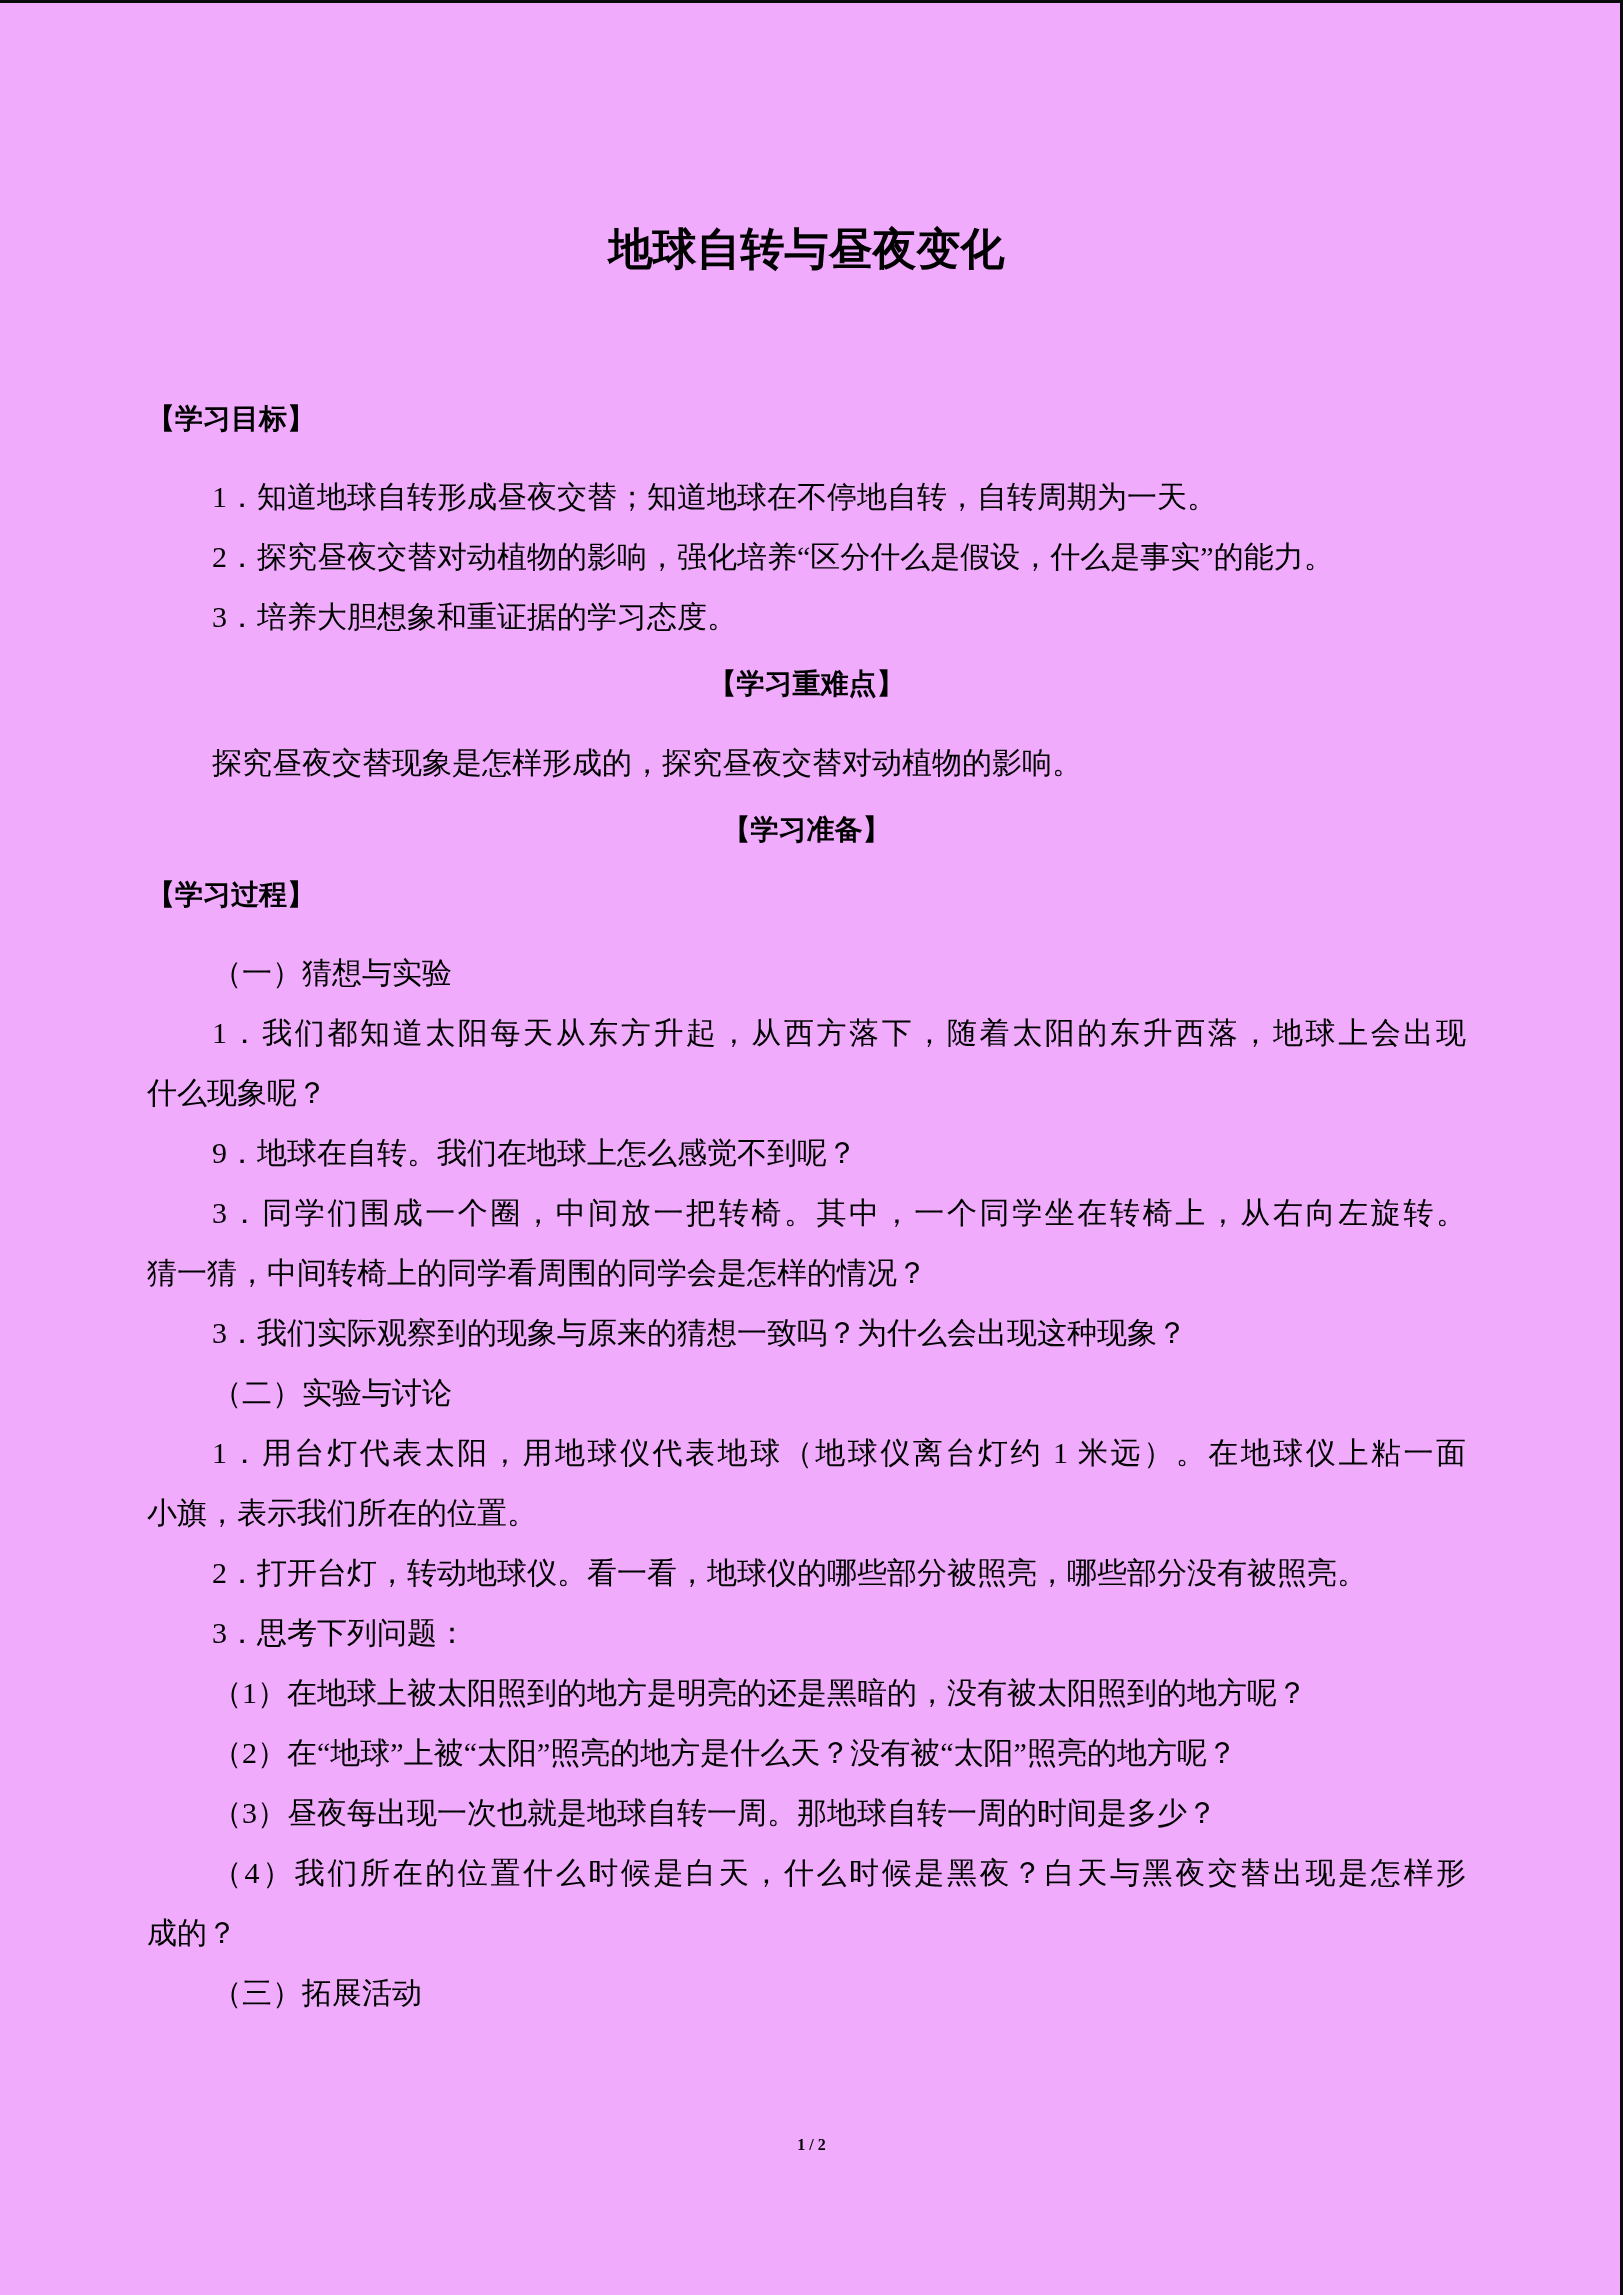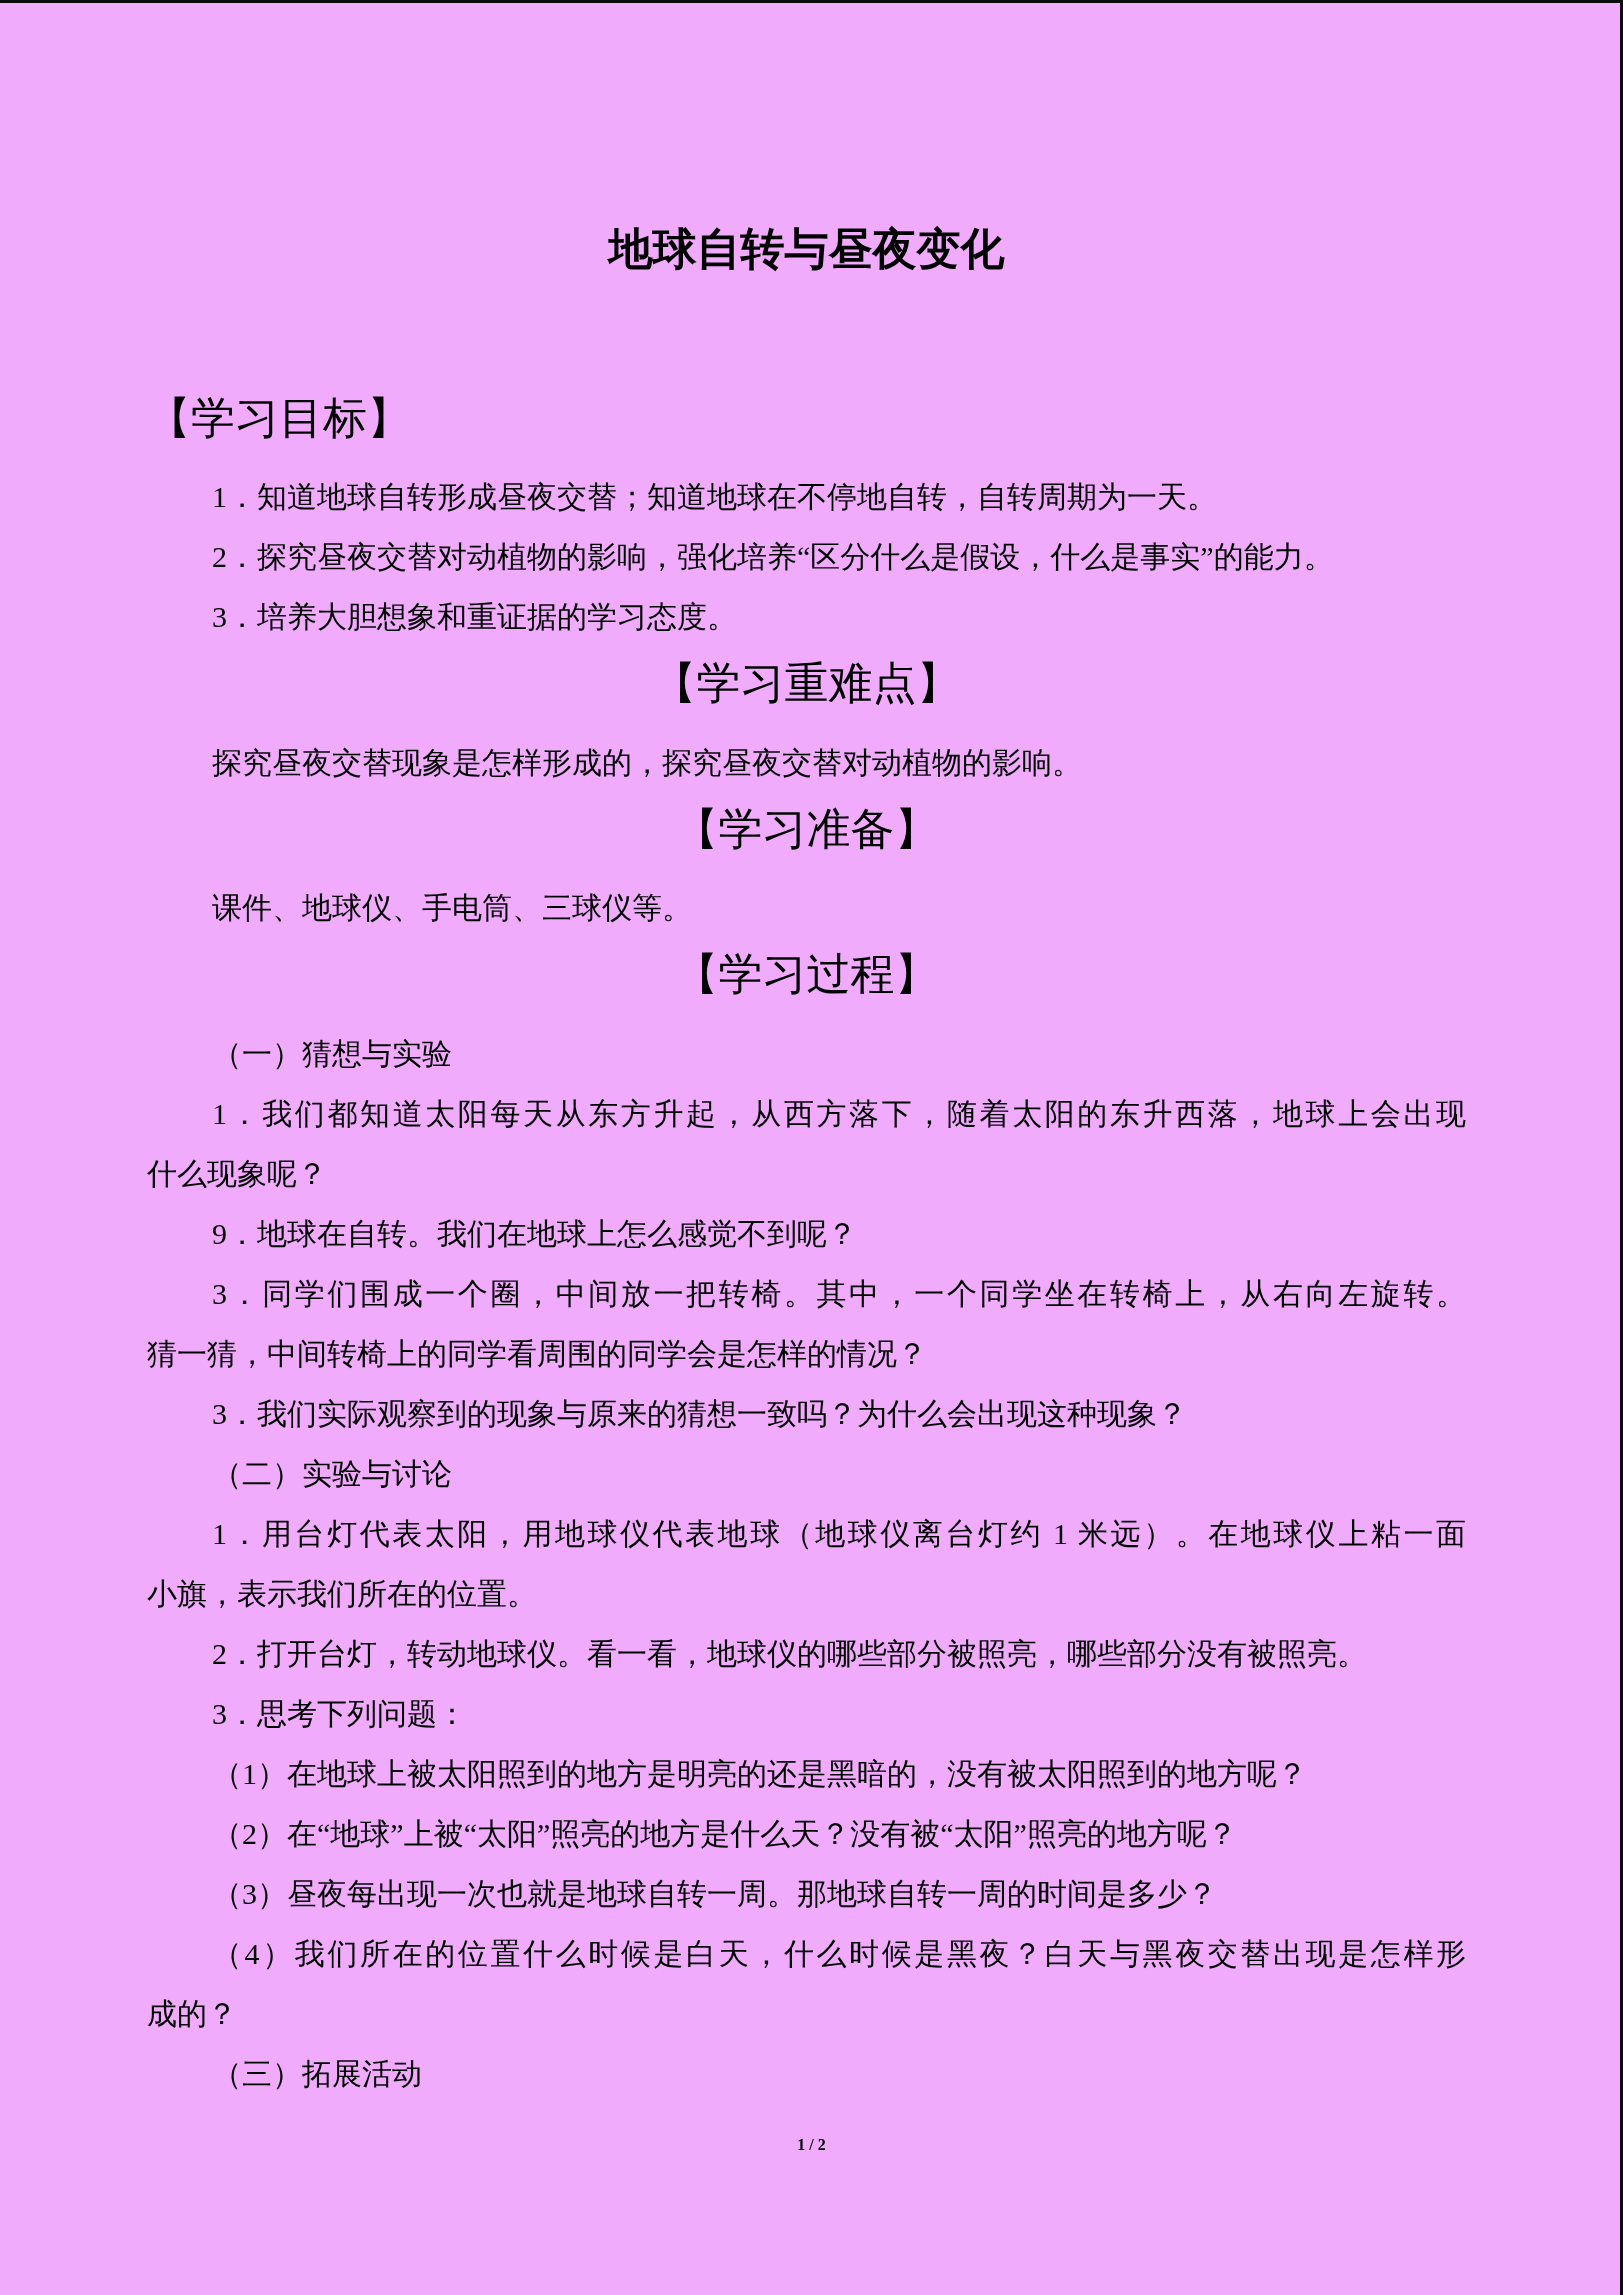--- a/index.html
+++ b/index.html
@@ -35,22 +35,22 @@
     top: 217px;
     width: 1319px;
   }
   .t {
     font-size: 44px;
     font-weight: bold;
     line-height: 65px;
     text-align: center;
   }
   .h {
-    font-size: 44px;
-    font-weight: normal;
+    font-size: 28px;
+    font-weight: bold;
     line-height: 65px;
   }
   .b {
     font-size: 30px;
     line-height: 60px;
   }
   .t + .h { margin-top: 104px; }
   .h + .b { margin-top: 16.4px; }
   .b + .h { margin-top: 4.1px; text-align: center; }
   .indent { padding-left: 65px; }
@@ -80,21 +80,20 @@
   <div class="content" id="doc-body">
     <div class="t">地球自转与昼夜变化</div>
 
   <div class="h">【学习目标】</div>
       <div class="b indent">1．知道地球自转形成昼夜交替；知道地球在不停地自转，自转周期为一天。</div>
       <div class="b indent">2．探究昼夜交替对动植物的影响，强化培养“区分什么是假设，什么是事实”的能力。</div>
       <div class="b indent">3．培养大胆想象和重证据的学习态度。</div>
       <div class="h">【学习重难点】</div>
       <div class="b indent">探究昼夜交替现象是怎样形成的，探究昼夜交替对动植物的影响。</div>
       <div class="h">【学习准备】</div>
-      <div class="b indent">课件、地球仪、手电筒、三球仪等。</div>
       <div class="h">【学习过程】</div>
       <div class="b indent">（一）猜想与实验</div>
       <div class="b indent fill">1．我们都知道太阳每天从东方升起，从西方落下，随着太阳的东升西落，地球上会出现</div>
       <div class="b">什么现象呢？</div>
       <div class="b indent">9．地球在自转。我们在地球上怎么感觉不到呢？</div>
       <div class="b indent fill">3．同学们围成一个圈，中间放一把转椅。其中，一个同学坐在转椅上，从右向左旋转。</div>
       <div class="b">猜一猜，中间转椅上的同学看周围的同学会是怎样的情况？</div>
       <div class="b indent">3．我们实际观察到的现象与原来的猜想一致吗？为什么会出现这种现象？</div>
       <div class="b indent">（二）实验与讨论</div>
       <div class="b indent fill">1．用台灯代表太阳，用地球仪代表地球（地球仪离台灯约 1 米远）。在地球仪上粘一面</div>

